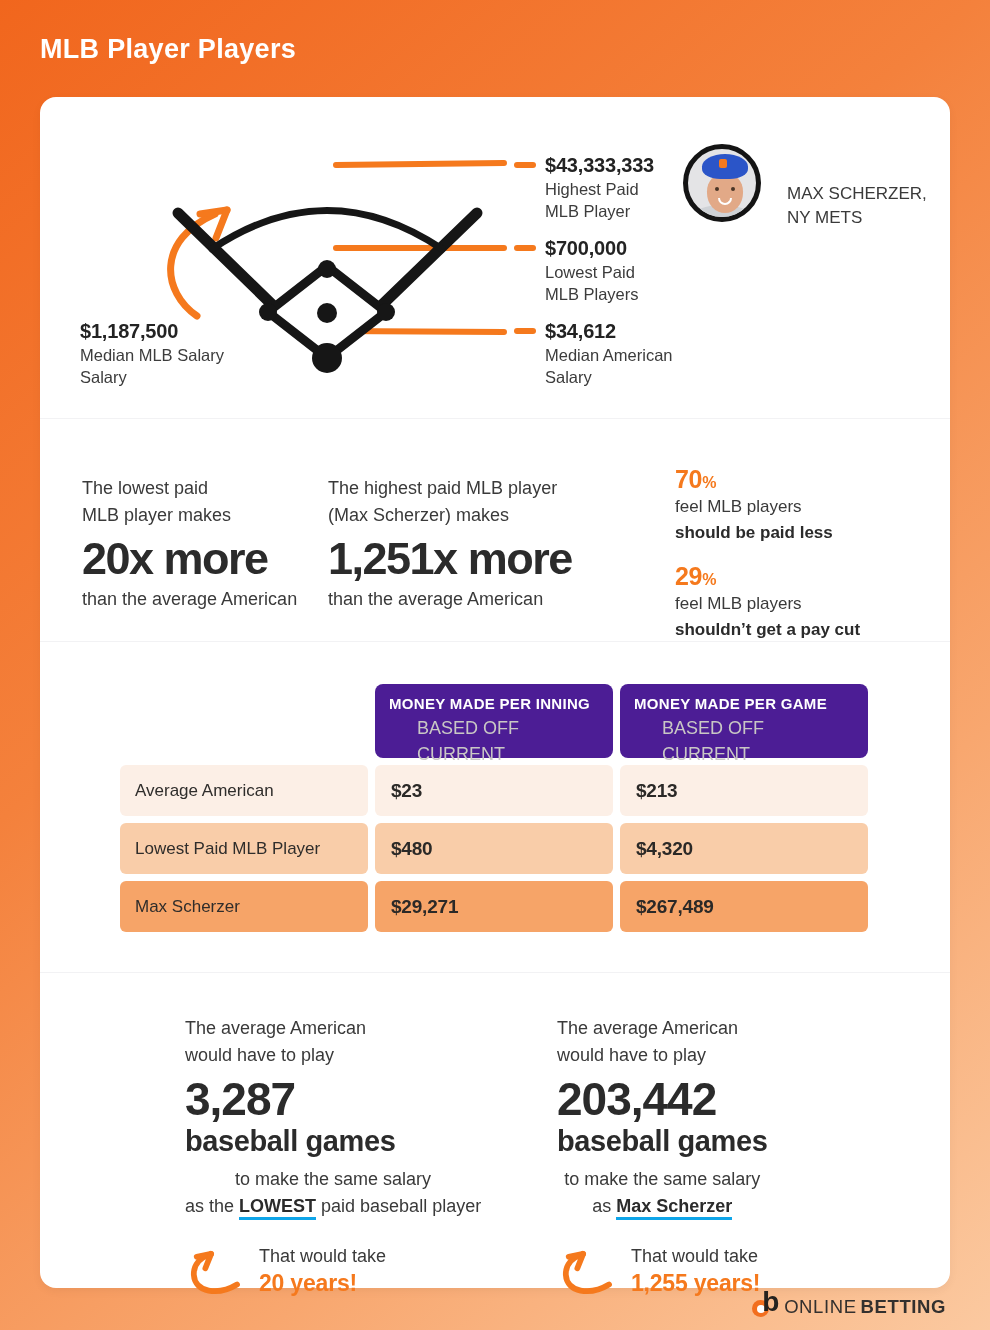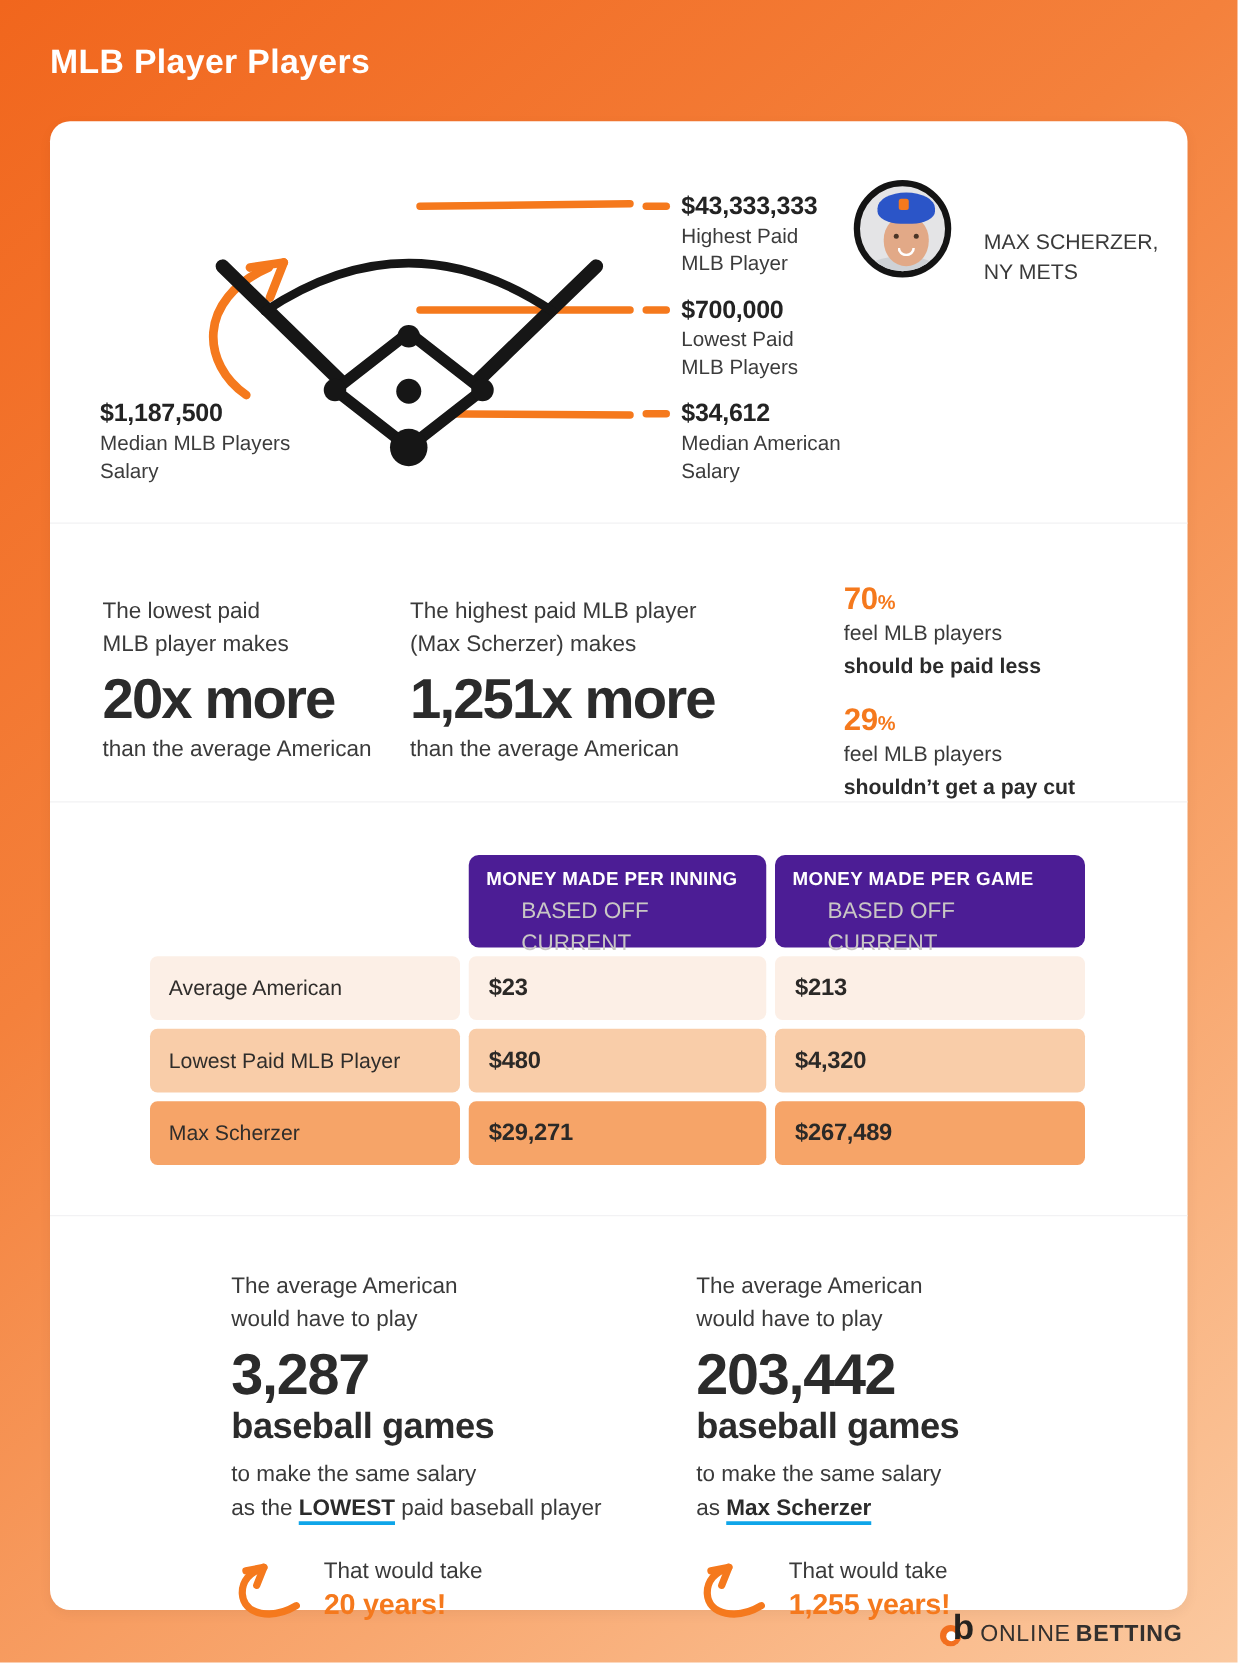--- a/index.html
+++ b/index.html
@@ -62,21 +62,21 @@
   .hd-sub   { font-size:18px; color:#c9c7c5; line-height:1.45; margin-top:3px;margin-left:28px; }
   .cell.lbl { align-items:center; padding-left:15px; font-size:17px; color:#2f2d2b; }
   .cell.val { align-items:center; padding-left:16px; font-size:19px; font-weight:700; color:#2b2927; letter-spacing:-.2px; }
   .bg1 { background:#fcefe6; } .bg2 { background:#f9cda9; } .bg3 { background:#f6a468; }
 
   
   .bottom-col { position:absolute; top:918px; }
   .bc-intro { font-size:18px; color:#3a3a3a; line-height:1.5; }
   .bc-number { font-size:46px; font-weight:700; color:#2b2b2b; letter-spacing:-1px; line-height:1.1; margin-top:5px; }
   .bc-number-label { font-size:29px; font-weight:700; color:#2b2b2b; letter-spacing:-.4px; margin:0 0 8px; }
-  .bc-outro { font-size:18px; color:#3a3a3a; line-height:1.55; }
+  .bc-outro { font-size:18px; color:#3a3a3a; line-height:1.55;text-align:center; }
   .em-underline { font-weight:700; color:#2b2b2b; border-bottom:3px solid #0ea5e9; padding-bottom:1px; }
   .bc-take { display:flex; gap:16px; margin-top:25px; align-items:flex-start; }
   .take-arrow { margin-top:4px; flex:0 0 auto; }
   .take1 { font-size:18px; color:#3a3a3a; }
   .take2 { font-size:23px; font-weight:700; color:#f5791d; margin-top:3px; letter-spacing:-.2px; }
 
   
   .footer { position:absolute; top:1294px; right:44px; display:flex; align-items:center; gap:0; }
   .logo { position:relative; width:32px; height:26px; }
   .logo-dot { position:absolute; left:0; top:6px; width:17px; height:17px; border-radius:50%; background:#f26f1f; }
@@ -132,21 +132,21 @@
     <div class="co-line">Lowest Paid</div>
     <div class="co-line">MLB Players</div>
   </div>
   <div class="callout" style="left:505px; top:223px;">
     <div class="co-value">$34,612</div>
     <div class="co-line">Median American</div>
     <div class="co-line">Salary</div>
   </div>
   <div class="callout" style="left:40px; top:223px;">
     <div class="co-value">$1,187,500</div>
-    <div class="co-line">Median MLB Players</div>
+    <div class="co-line">Median MLB Salary</div>
     <div class="co-line">Salary</div>
   </div>
 
   <div class="player-photo">
     <div class="pp-body"></div>
     <div class="pp-face">
       <div class="pp-eye l"></div>
       <div class="pp-eye r"></div>
       <div class="pp-smile"></div>
     </div>

